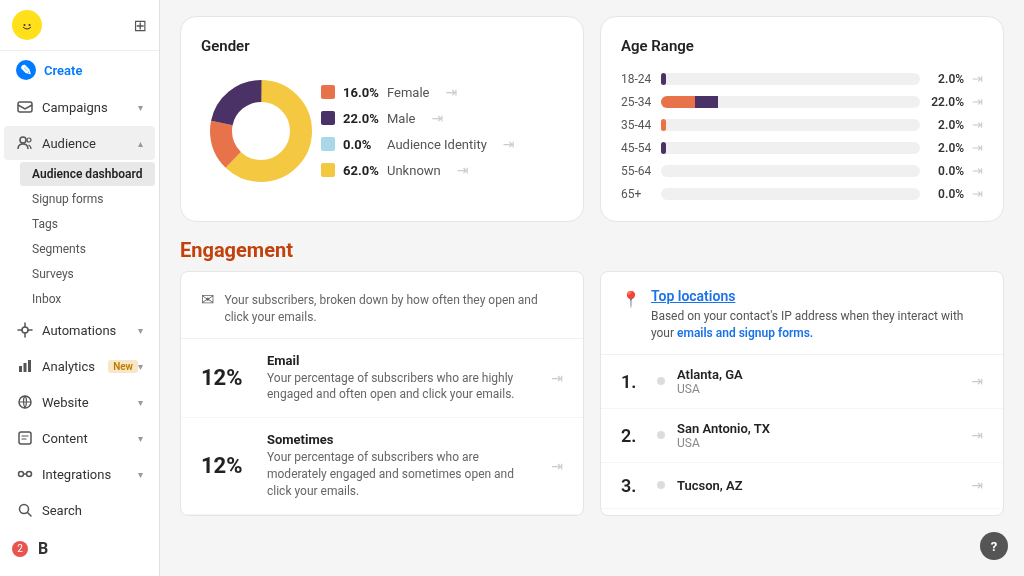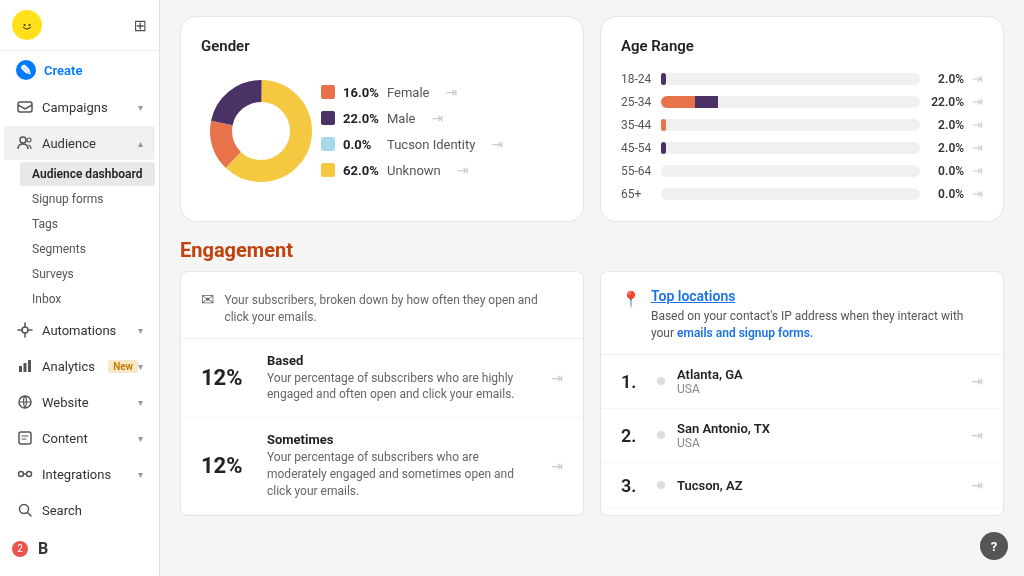--- a/index.html
+++ b/index.html
@@ -246,21 +246,21 @@
             </div>
             <div class="legend-item">
               <div class="legend-dot" style="background:#4a3266;"></div>
               <span class="legend-pct">22.0%</span>
               <span class="legend-label">Male</span>
               <span class="legend-send">⇥</span>
             </div>
             <div class="legend-item">
               <div class="legend-dot" style="background:#a8d8ea;"></div>
               <span class="legend-pct">0.0%</span>
-              <span class="legend-label">Tucson Identity</span>
+              <span class="legend-label">Audience Identity</span>
               <span class="legend-send">⇥</span>
             </div>
             <div class="legend-item">
               <div class="legend-dot" style="background:#f5c842;"></div>
               <span class="legend-pct">62.0%</span>
               <span class="legend-label">Unknown</span>
               <span class="legend-send">⇥</span>
             </div>
           </div>
         </div>
@@ -340,21 +340,21 @@
           <div class="engage-card-header">
             <span class="engage-icon">✉</span>
             <div>
               <div class="engage-desc">Your subscribers, broken down by how often they open and click your emails.</div>
             </div>
           </div>
 
           <div class="engage-row-item">
             <span class="engage-pct">12%</span>
             <div class="engage-detail">
-              <div class="engage-detail-title">Based</div>
+              <div class="engage-detail-title">Email</div>
               <div class="engage-detail-desc">Your percentage of subscribers who are highly engaged and often open and click your emails.</div>
             </div>
             <span class="engage-send">⇥</span>
           </div>
 
           <div class="engage-row-item">
             <span class="engage-pct">12%</span>
             <div class="engage-detail">
               <div class="engage-detail-title">Sometimes</div>
               <div class="engage-detail-desc">Your percentage of subscribers who are moderately engaged and sometimes open and click your emails.</div>

